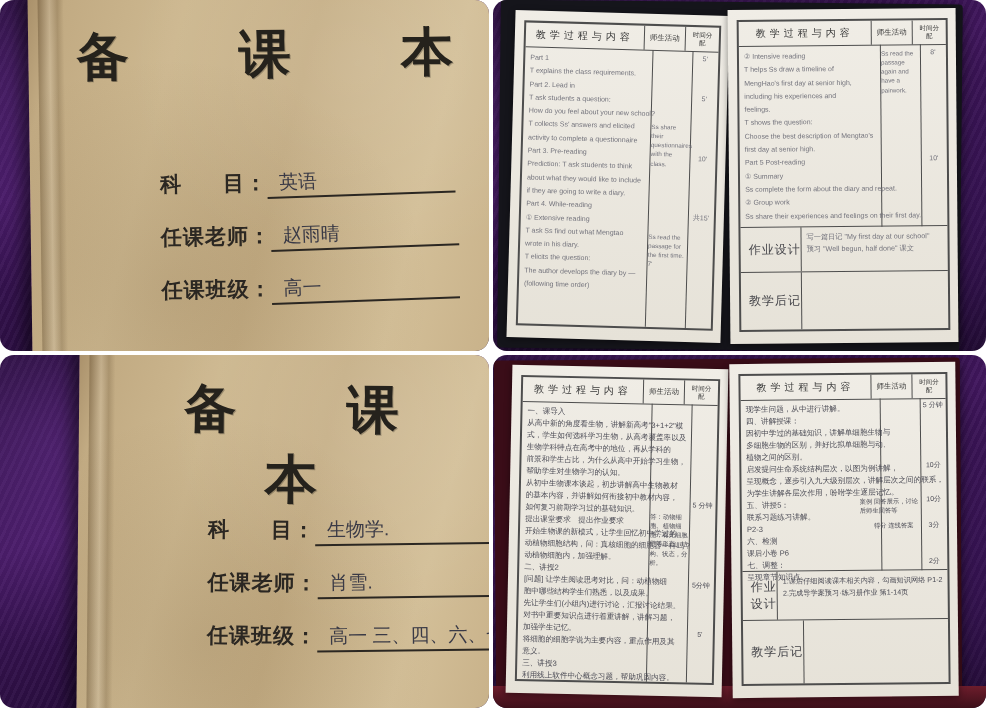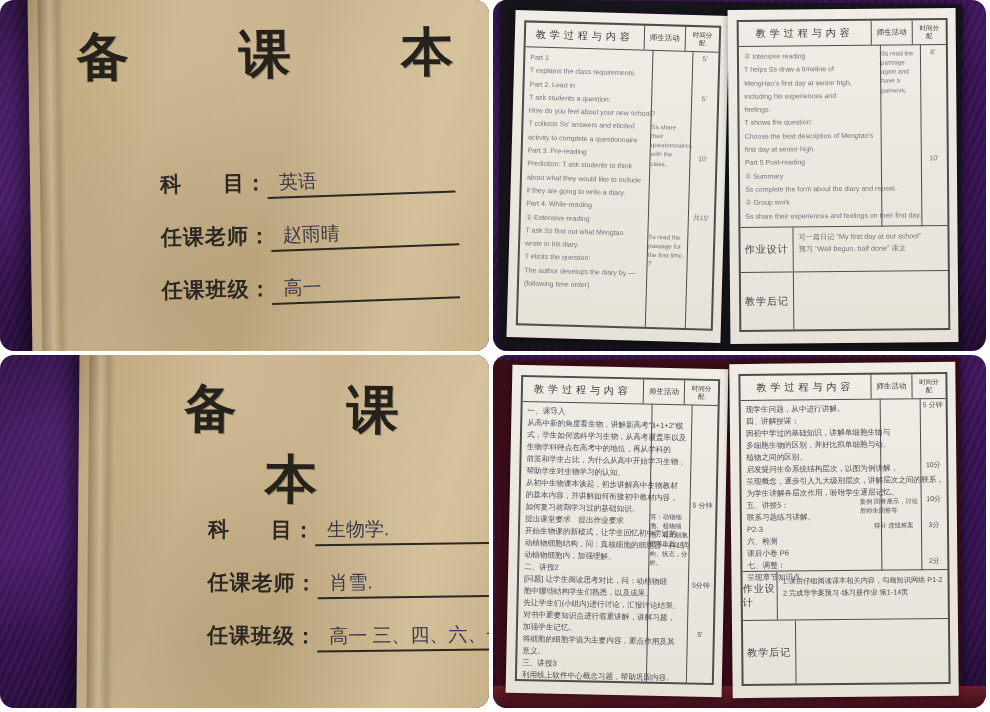--- a/index.html
+++ b/index.html
@@ -54,21 +54,21 @@
   .pencil .line{font-size:7px;line-height:1.9;color:#73737c;}
   .pen .line{font-size:7.6px;line-height:1.58;color:#4b4b55;}
   .act-note{position:absolute;right:27px;width:38px;z-index:2;font-size:6.3px;line-height:1.45;}
   .pencil-note{color:#73737c;}
   .pen-note{color:#4b4b55;}
   .time-note{position:absolute;right:2px;width:22px;z-index:2;text-align:center;font-size:7px;}
   .tfoot{position:absolute;left:0;right:0;bottom:0;border-top:1.5px solid #4d4d4d;display:flex;flex-direction:column;}
   .f-row{display:flex;flex:1;}
   .f-row + .f-row{border-top:1.5px solid #4d4d4d;}
   .f-label{width:52px;border-right:1.5px solid #4d4d4d;display:flex;align-items:center;justify-content:center;
-    font-size:10px;color:#45454a;letter-spacing:1px;}
+    font-size:12px;color:#45454a;letter-spacing:1px;margin-left:8px;}
   .f-content{flex:1;padding:4px 5px;}
   .f-content .line{font-size:7.2px;line-height:1.6;white-space:nowrap;}
   .eng-foot .f-content .line{color:#73737c;}
   .bio-foot .f-content .line{color:#4b4b55;}
 </style>
 </head>
 <body>
 
 <div class="collage">
 

